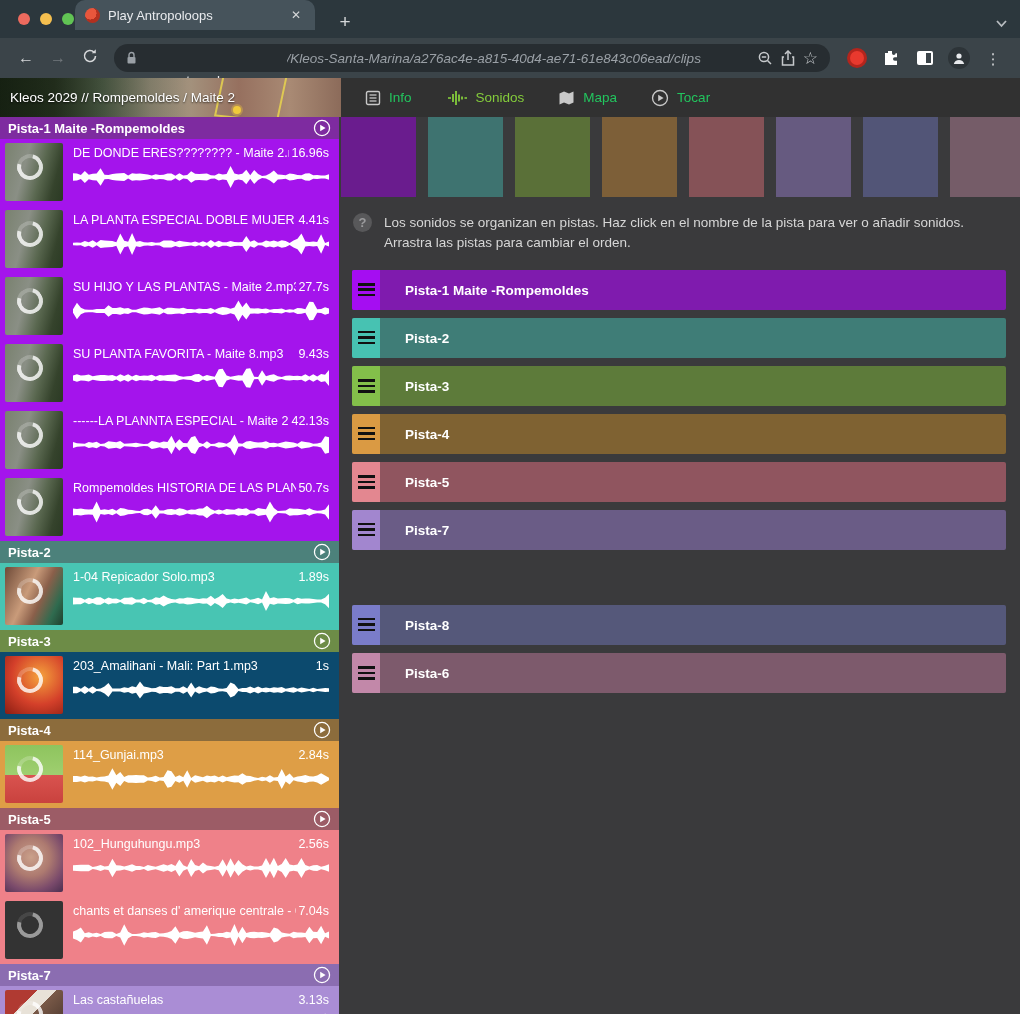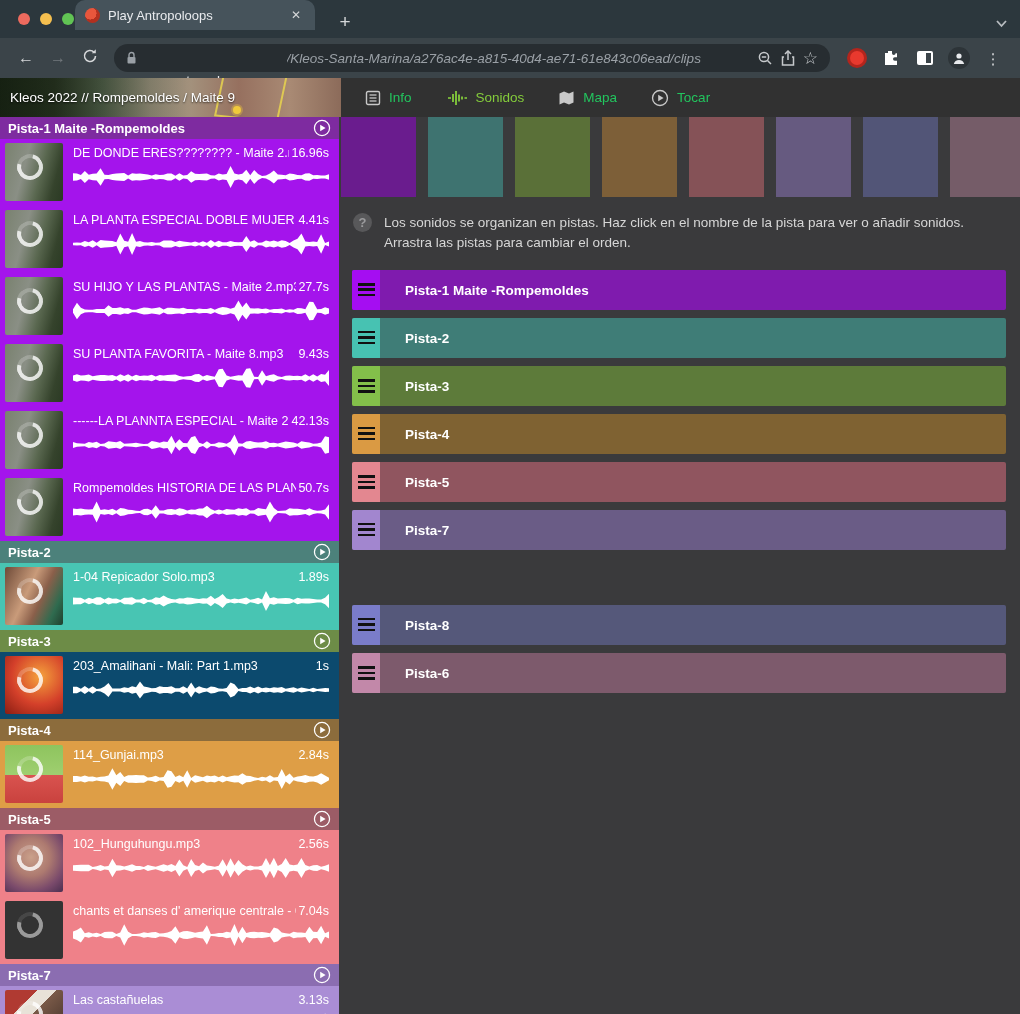--- a/index.html
+++ b/index.html
@@ -172,21 +172,21 @@
         </svg>
       </span>
   </span>
   <span class="tb-icon dots">⋮</span>
 </div>
 
 <div class="app-header">
   <div class="breadcrumb-area">
     <span class="plot-outline"></span>
     <span class="map-pin"></span>
-    <span class="breadcrumb-text">Kleos 2022  //  Rompemoldes / Maite 9</span>
+    <span class="breadcrumb-text">Kleos 2029  //  Rompemoldes / Maite 2</span>
   </div>
   <div class="app-nav">
     <span class="nav-item">
       <svg width="16" height="16" viewBox="0 0 16 16">
           <rect x="1.5" y="1.5" width="13" height="13" rx="1.5" fill="none" stroke="#C8C8C8" stroke-width="1.4"></rect>
           <line x1="4.5" y1="5" x2="11.5" y2="5" stroke="#C8C8C8" stroke-width="1.3"></line>
           <line x1="4.5" y1="8" x2="11.5" y2="8" stroke="#C8C8C8" stroke-width="1.3"></line>
           <line x1="4.5" y1="11" x2="11.5" y2="11" stroke="#C8C8C8" stroke-width="1.3"></line>
         </svg>
       <span>Info</span>

